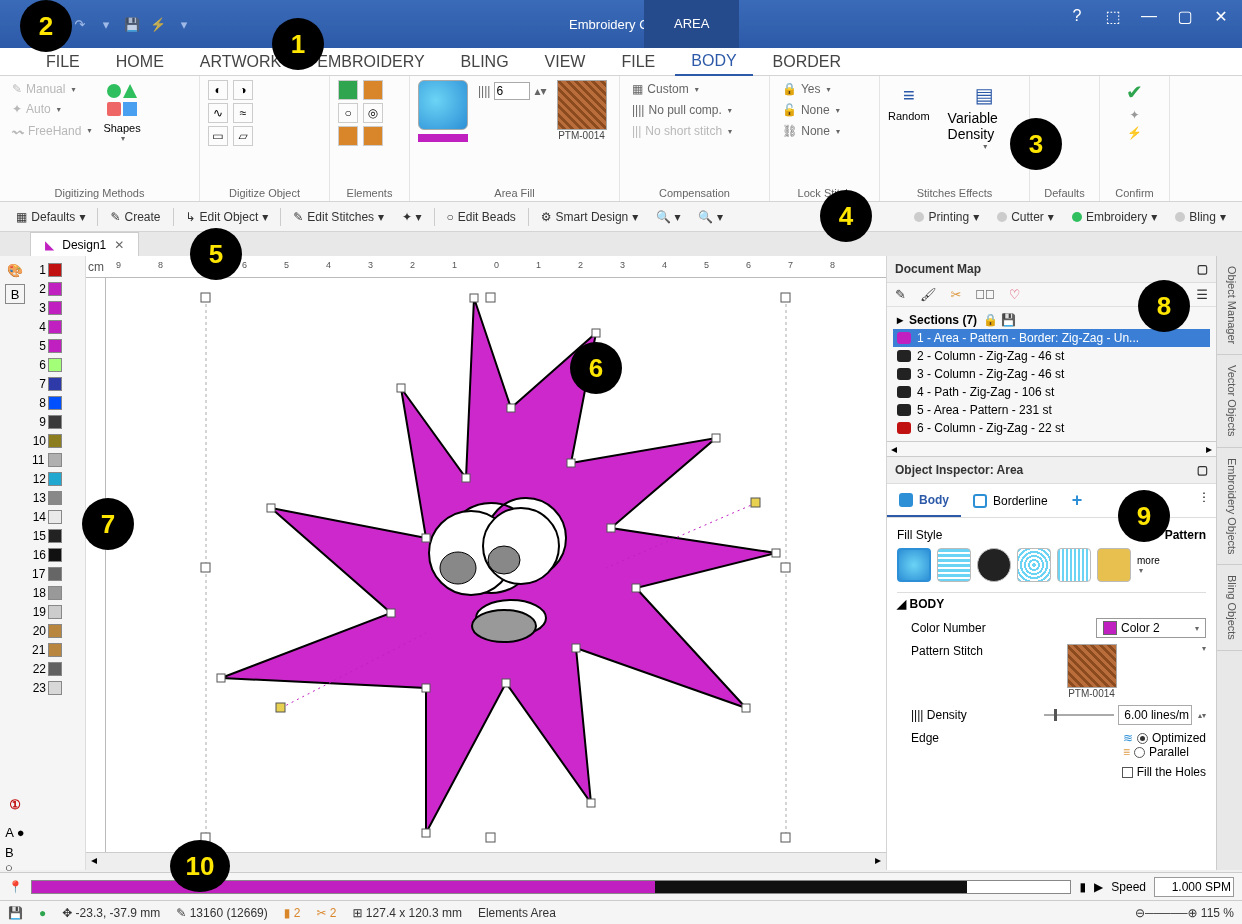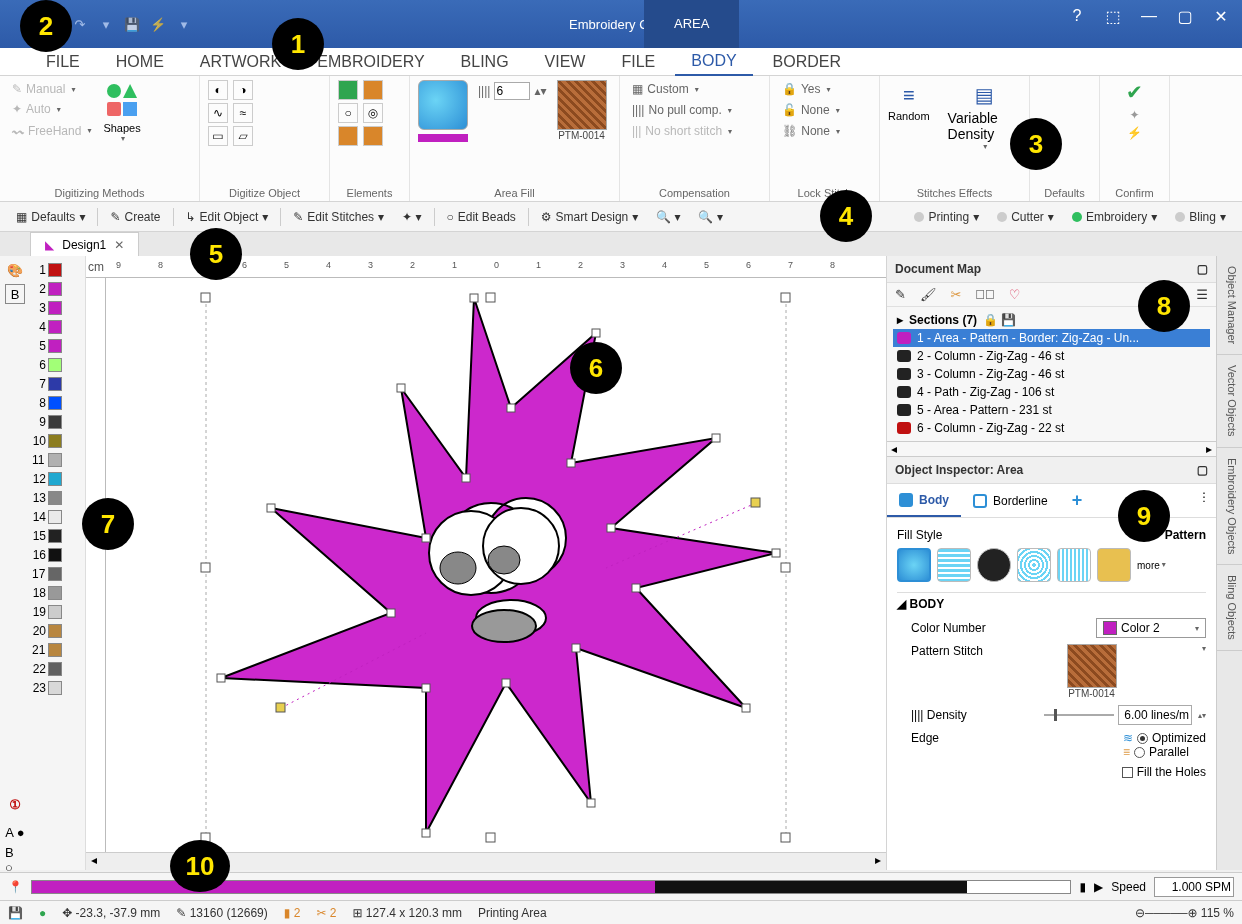--- a/index.html
+++ b/index.html
@@ -518,21 +518,21 @@
         <span>Fill Style</span>
         <span style="font-weight:bold">Pattern</span>
       </div>
       <div class="fs-row">
         <div class="fs-thumb" style="background:radial-gradient(#6bd4f5,#2d8fd6);border:2px solid #2d8fd6"></div>
         <div class="fs-thumb" style="background:repeating-linear-gradient(#6bd4f5,#6bd4f5 3px,#fff 3px,#fff 5px)"></div>
         <div class="fs-thumb" style="background:#222;border-radius:50%"></div>
         <div class="fs-thumb" style="background:repeating-radial-gradient(#6bd4f5,#6bd4f5 2px,#fff 2px,#fff 4px)"></div>
         <div class="fs-thumb" style="background:repeating-linear-gradient(90deg,#6bd4f5,#6bd4f5 2px,#fff 2px,#fff 4px)"></div>
         <div class="fs-thumb" style="background:#e8c050"></div>
-        <div style="display:flex;flex-direction:row;align-items:flex-start">
+        <div style="display:flex;flex-direction:column;align-items:flex-start">
             <span style="font-size:10px">more</span>
             <span class="tri">▾</span>
           </div>
       </div>
       <div class="prop-hd">◢ <span>BODY</span></div>
       <div class="prop-row">
         <span>Color Number</span>
         <div class="sel-box">
             <span class="color-combo-sw"></span>
             <span>Color 2</span>
@@ -603,21 +603,21 @@
 </div>
 
 <div class="status-bar" style="position:absolute;bottom:0;left:0;right:0">
   <span>💾</span>
   <span style="color:#2fa54f">●</span>
   <span>✥ <span>-23.3, -37.9 mm</span></span>
   <span>✎ <span>13160 (12669)</span></span>
   <span style="color:#d9862a">▮ <span>2</span></span>
   <span style="color:#d9862a">✂ <span>2</span></span>
   <span>⊞ <span>127.4 x 120.3 mm</span></span>
-  <span>Printing Area</span>
+  <span>Elements Area</span>
   <span style="margin-left:auto">⊖─────⊕ <span>115 %</span></span>
 </div>
 
 <div class="annot" style="top:18px;left:272px">1</div>
 <div class="annot" style="top:0px;left:20px">2</div>
 <div class="annot" style="top:118px;left:1010px">3</div>
 <div class="annot" style="top:190px;left:820px">4</div>
 <div class="annot" style="top:228px;left:190px">5</div>
 <div class="annot" style="top:342px;left:570px">6</div>
 <div class="annot" style="top:498px;left:82px">7</div>

